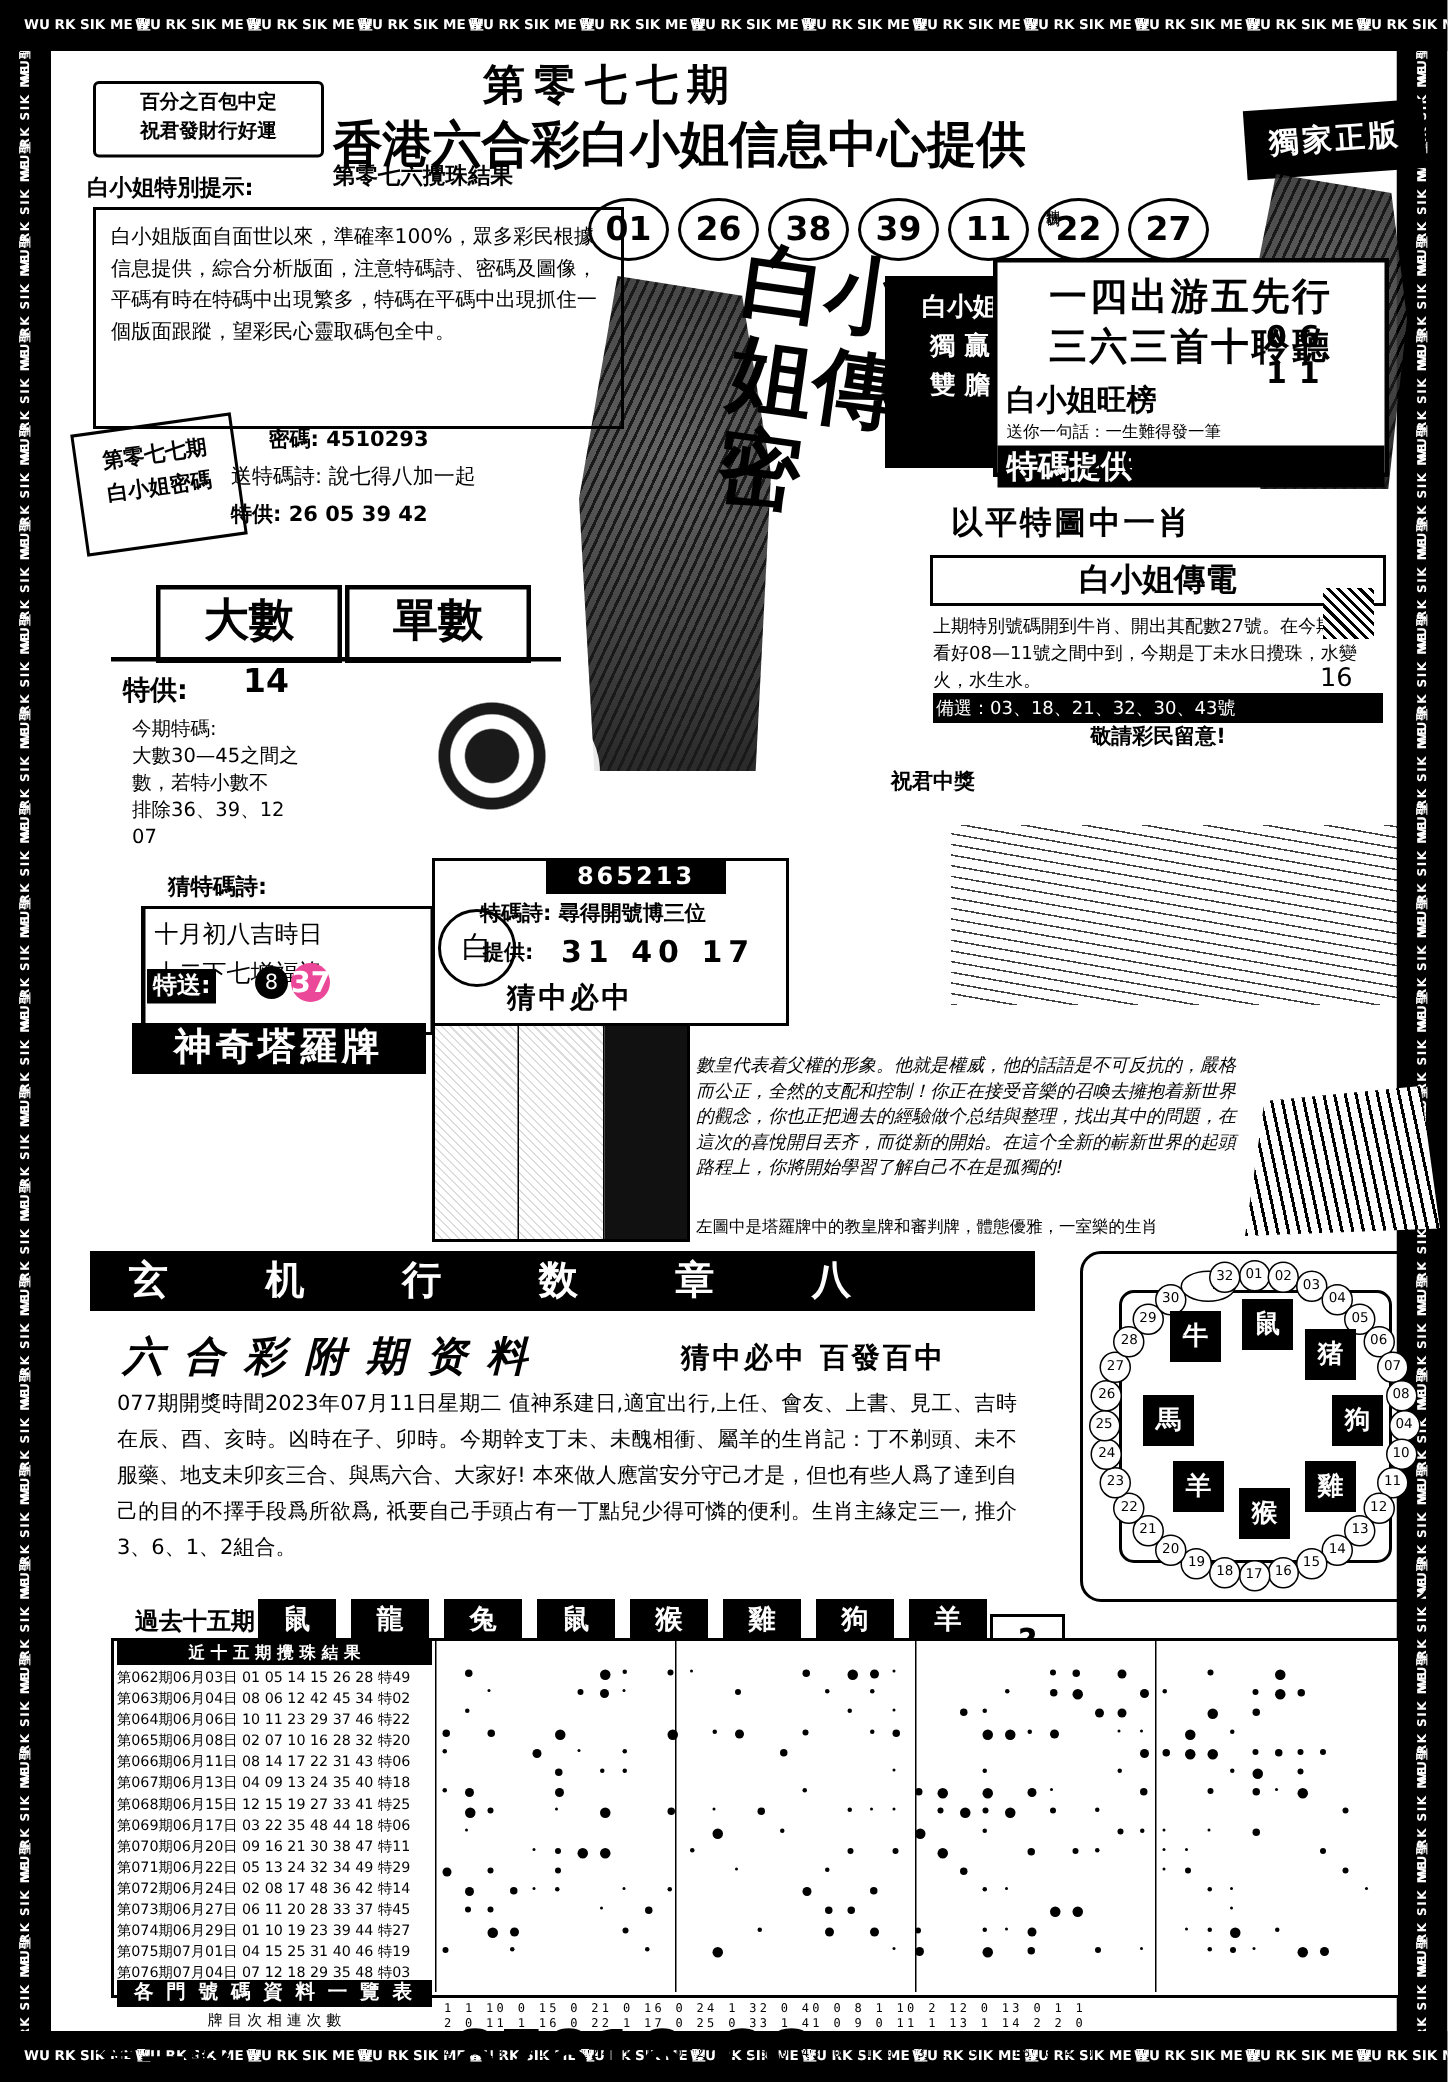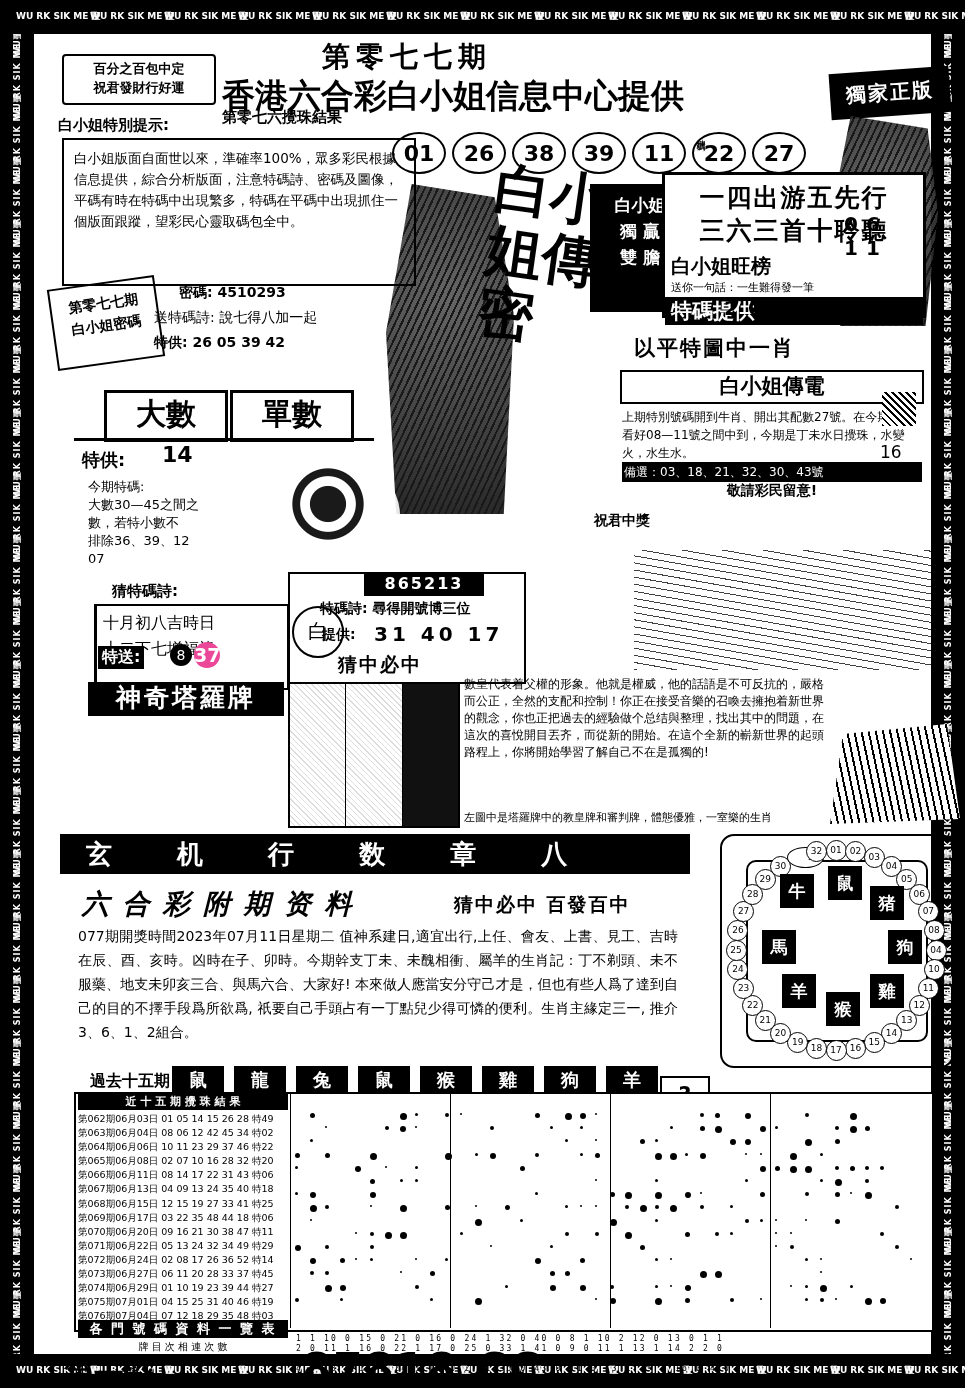--- a/index.html
+++ b/index.html
@@ -76,21 +76,21 @@
   .mid-l2{position:absolute;left:288px;top:592px;font-size:14px;font-weight:bold;}
   .mid-nums{position:absolute;left:340px;top:588px;font-size:20px;font-weight:bold;letter-spacing:4px;}
   .mid-l3{position:absolute;left:304px;top:618px;font-size:19px;font-weight:bold;letter-spacing:2px;}
   .circ-char{position:absolute;left:258px;top:572px;width:48px;height:48px;border:2px solid #000;border-radius:50%;font-size:20px;text-align:center;line-height:46px;}
 
   
   .tarot-hdr{position:absolute;left:54px;top:648px;width:196px;height:34px;background:#000;color:#fff;font-size:25px;font-weight:bold;text-align:center;line-height:32px;letter-spacing:3px;}
   .tarot-imgs{position:absolute;left:254px;top:648px;width:168px;height:142px;border:2px solid #000;display:flex;}
   .tcard{flex:1;border-right:1px solid #000;background:repeating-linear-gradient(45deg,#fff,#fff 3px,#ddd 3px,#ddd 4px);position:relative;}
   .tcard:last-child{border-right:none;background:#111;}
-  .tarot-txt{position:absolute;left:430px;top:642px;width:360px;font-size:12px;line-height:17px;text-align:justify;}
+  .tarot-txt{position:absolute;left:430px;top:668px;width:360px;font-size:12px;line-height:17px;text-align:justify;font-style:italic;}
   .tarot-cap{position:absolute;left:430px;top:776px;font-size:11px;}
 
   
   .banner{position:absolute;left:26px;top:800px;width:630px;height:40px;background:#000;}
   .banner span{color:#fff;font-size:26px;font-weight:bold;letter-spacing:28px;line-height:40px;padding-left:26px;}
   .banner2{position:absolute;left:48px;top:852px;font-size:27px;font-weight:bold;letter-spacing:2px;font-style:italic;}
   .banner2b{position:absolute;left:420px;top:858px;font-size:19px;font-weight:bold;letter-spacing:2px;}
 
   .article{position:absolute;left:44px;top:890px;width:600px;font-size:14px;line-height:24px;text-align:justify;}
 
@@ -423,21 +423,21 @@
         <div>第062期06月03日 01 05 14 15 26 28 特49</div>
         <div>第063期06月04日 08 06 12 42 45 34 特02</div>
         <div>第064期06月06日 10 11 23 29 37 46 特22</div>
         <div>第065期06月08日 02 07 10 16 28 32 特20</div>
         <div>第066期06月11日 08 14 17 22 31 43 特06</div>
         <div>第067期06月13日 04 09 13 24 35 40 特18</div>
         <div>第068期06月15日 12 15 19 27 33 41 特25</div>
         <div>第069期06月17日 03 22 35 48 44 18 特06</div>
         <div>第070期06月20日 09 16 21 30 38 47 特11</div>
         <div>第071期06月22日 05 13 24 32 34 49 特29</div>
-        <div>第072期06月24日 02 08 17 26 36 52 特14</div>
+        <div>第072期06月24日 02 08 17 48 36 42 特14</div>
         <div>第073期06月27日 06 11 20 28 33 37 特45</div>
         <div>第074期06月29日 01 10 19 23 39 44 特27</div>
         <div>第075期07月01日 04 15 25 31 40 46 特19</div>
         <div>第076期07月04日 07 12 18 29 35 48 特03</div>
       </div>
     <div class="dotgrid" id="dots">
         <div class="dot" style="left: 18px; top: 3px; width: 5px; height: 5px;"></div>
         <div class="dot" style="left: 108px; top: 3px; width: 7px; height: 7px;"></div>
         <div class="dot" style="left: 123px; top: 3px; width: 3px; height: 3px;"></div>
         <div class="dot" style="left: 153px; top: 3px; width: 4px; height: 4px;"></div>

